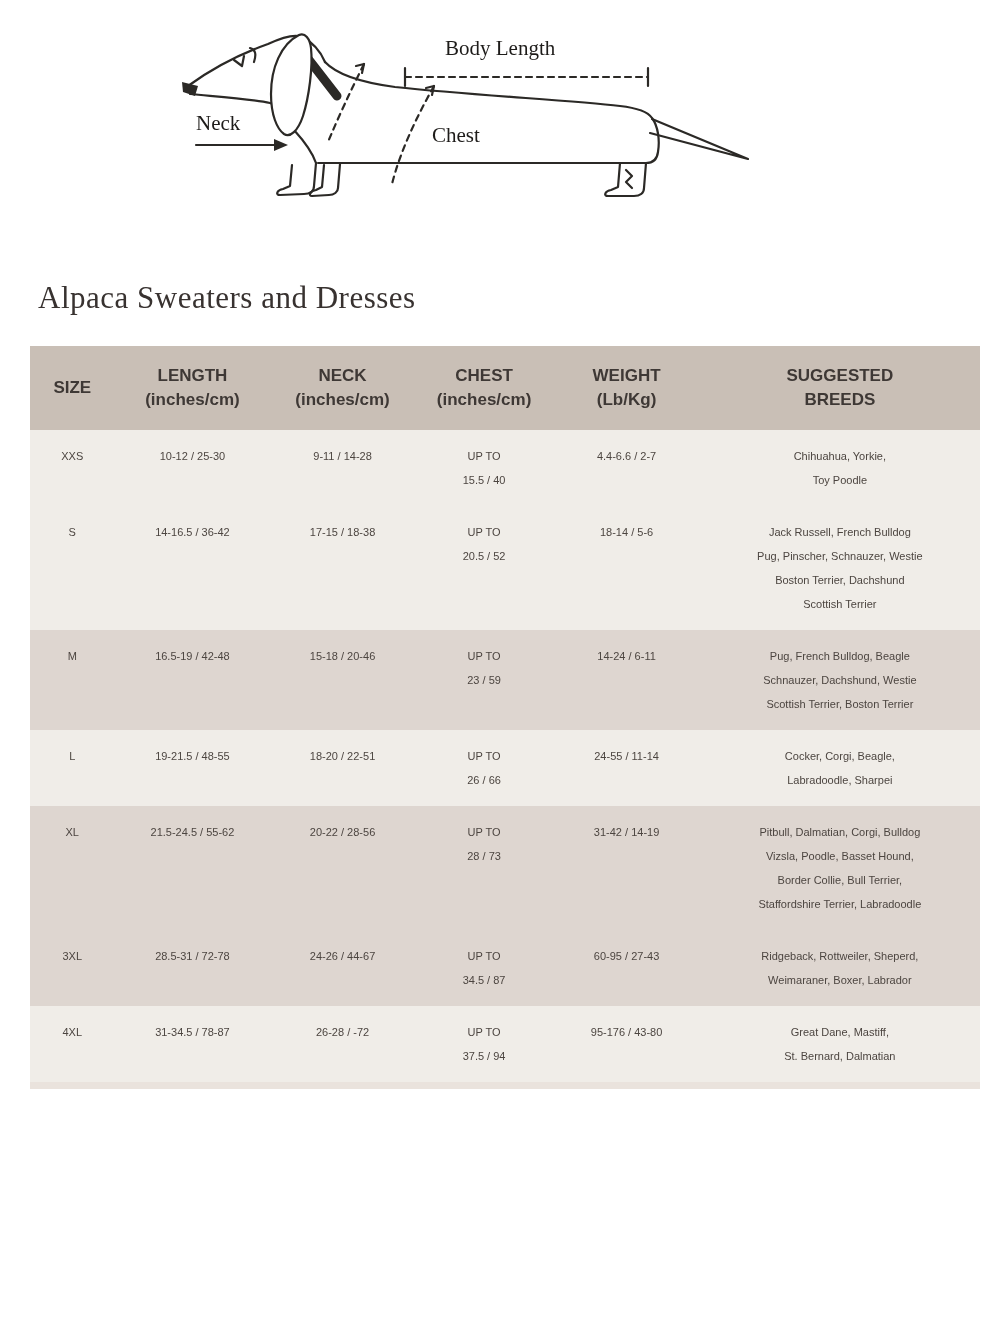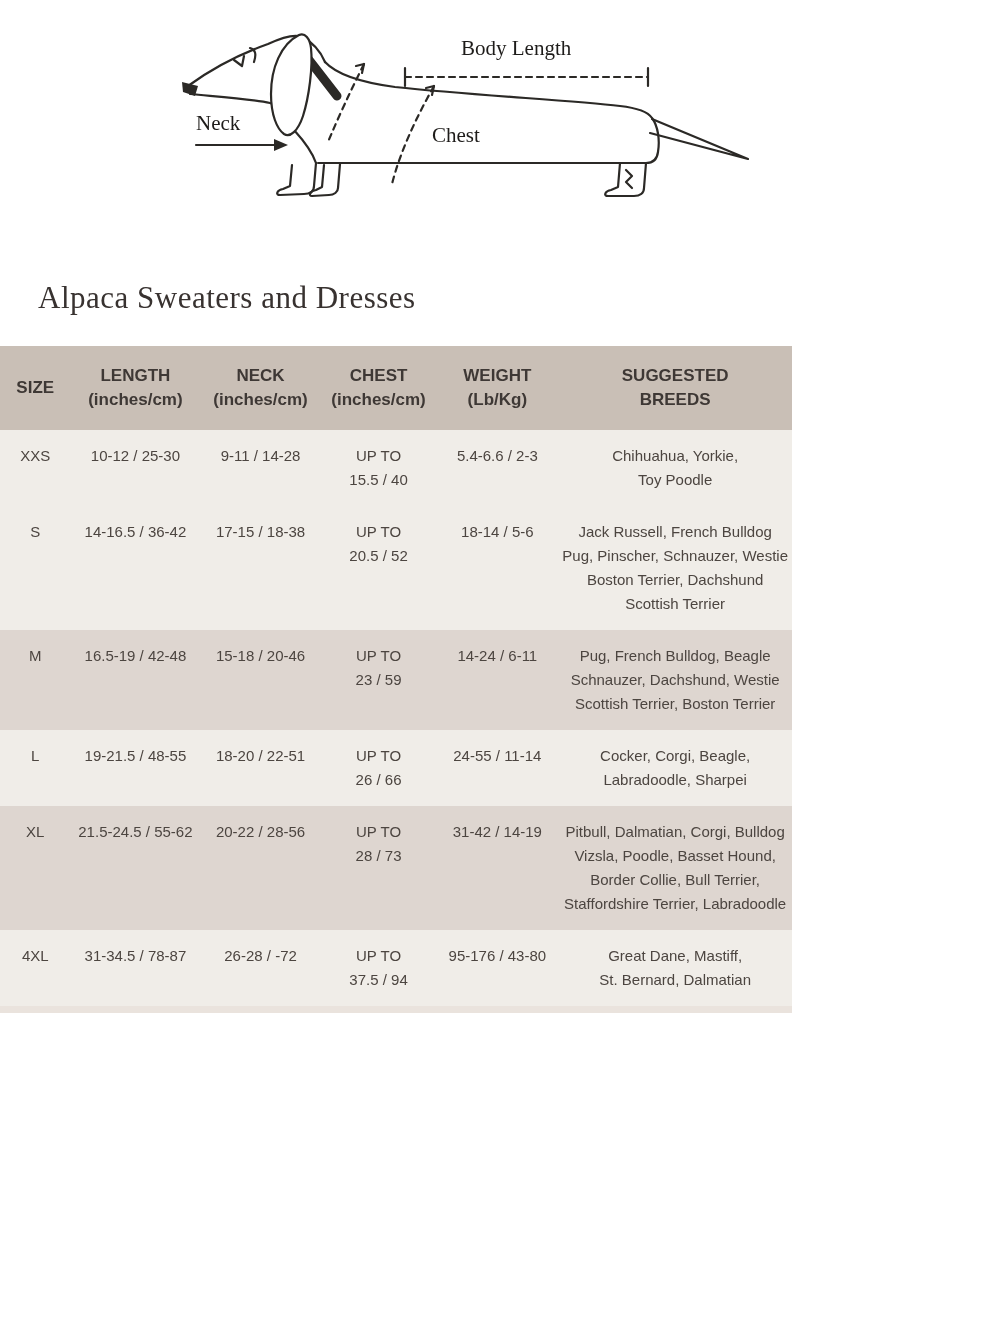--- a/index.html
+++ b/index.html
@@ -32,37 +32,38 @@
     width:600px;
     height:180px;
   }
   .fig-label{
     position:absolute;
     font-family:"Liberation Serif", serif;
     font-size:21px;
     color:#1e1c1a;
     white-space:nowrap;
   }
-  .lbl-body-length{left:461px;top:36px;text-align:center;}
+  .lbl-body-length{left:445px;top:36px;text-align:center;}
   .lbl-neck{left:196px;top:111px;}
   .lbl-chest{left:432px;top:123px;}
   
   .page-title{
     font-family:"Liberation Serif", serif;
     font-weight:400;
     font-size:31px;
     letter-spacing:.5px;
     color:var(--title-text);
     margin:64px 9px 30px 38px;
   }
   
   table.size-chart{
     border-collapse:collapse;
     table-layout:fixed;
-    width:792px;
+    width:950px;
+    margin-left:30px;
     border-bottom:7px solid #eae3dd;
   }
   col.c1{width:8.9%;}
   col.c2{width:16.4%;}
   col.c3{width:15.2%;}
   col.c4{width:14.6%;}
   col.c5{width:15.4%;}
   col.c6{width:29.5%;}
   .size-chart th{
     background:var(--header-bg);
@@ -70,21 +71,21 @@
     font-size:17px;
     font-weight:700;
     line-height:24px;
     padding:18px 4px;
     text-align:center;
     vertical-align:middle;
     white-space:pre-line;
   }
   .size-chart td{
     color:var(--cell-text);
-    font-size:15px;
+    font-size:11px;
     line-height:24px;
     padding:14px 4px;
     text-align:center;
     vertical-align:top;
     white-space:pre-line;
   }
   tr.row-light{background:var(--row-light);}
   tr.row-dark{background:var(--row-dark);}
   
   .stroke{fill:none;stroke:var(--line-art);stroke-width:2.2;stroke-linecap:round;stroke-linejoin:round;}
@@ -178,21 +179,21 @@
 BREEDS</th>
       </tr>
   </thead>
   <tbody>
       <tr class="row-light">
         <td>XXS</td>
         <td>10-12 / 25-30</td>
         <td>9-11 / 14-28</td>
         <td>UP TO
 15.5 / 40</td>
-        <td>5.4-6.6 / 2-3</td>
+        <td>4.4-6.6 / 2-7</td>
         <td>Chihuahua, Yorkie,
 Toy Poodle</td>
       </tr>
       <tr class="row-light">
         <td>S</td>
         <td>14-16.5 / 36-42</td>
         <td>17-15 / 18-38</td>
         <td>UP TO
 20.5 / 52</td>
         <td>18-14 / 5-6</td>
@@ -227,20 +228,30 @@
         <td>21.5-24.5 / 55-62</td>
         <td>20-22 / 28-56</td>
         <td>UP TO
 28 / 73</td>
         <td>31-42 / 14-19</td>
         <td>Pitbull, Dalmatian, Corgi, Bulldog
 Vizsla, Poodle, Basset Hound,
 Border Collie, Bull Terrier,
 Staffordshire Terrier, Labradoodle</td>
       </tr>
+      <tr class="row-dark">
+        <td>3XL</td>
+        <td>28.5-31 / 72-78</td>
+        <td>24-26 / 44-67</td>
+        <td>UP TO
+34.5 / 87</td>
+        <td>60-95 / 27-43</td>
+        <td>Ridgeback, Rottweiler, Sheperd,
+Weimaraner, Boxer, Labrador</td>
+      </tr>
       <tr class="row-light">
         <td>4XL</td>
         <td>31-34.5 / 78-87</td>
         <td>26-28 / -72</td>
         <td>UP TO
 37.5 / 94</td>
         <td>95-176 / 43-80</td>
         <td>Great Dane, Mastiff,
 St. Bernard, Dalmatian</td>
       </tr>

